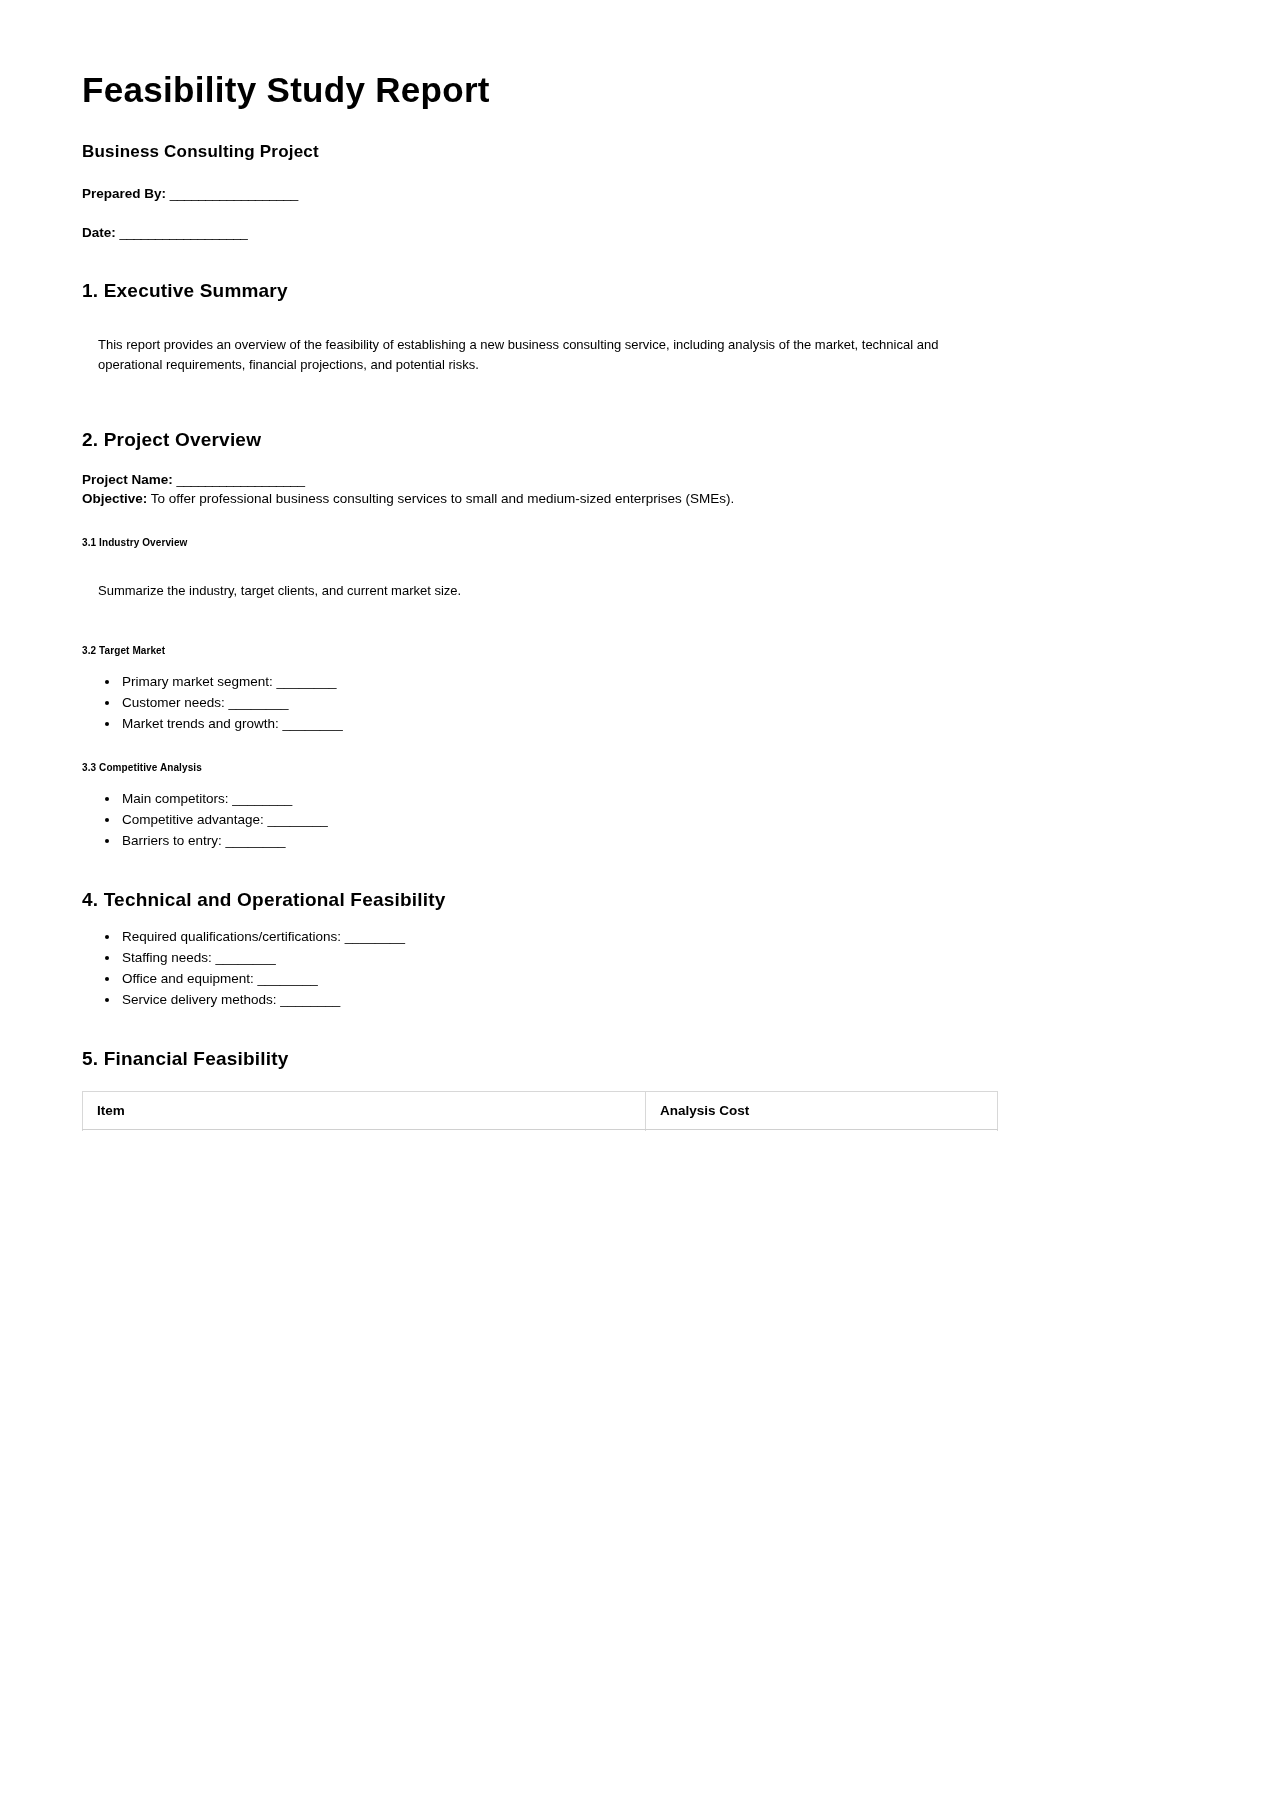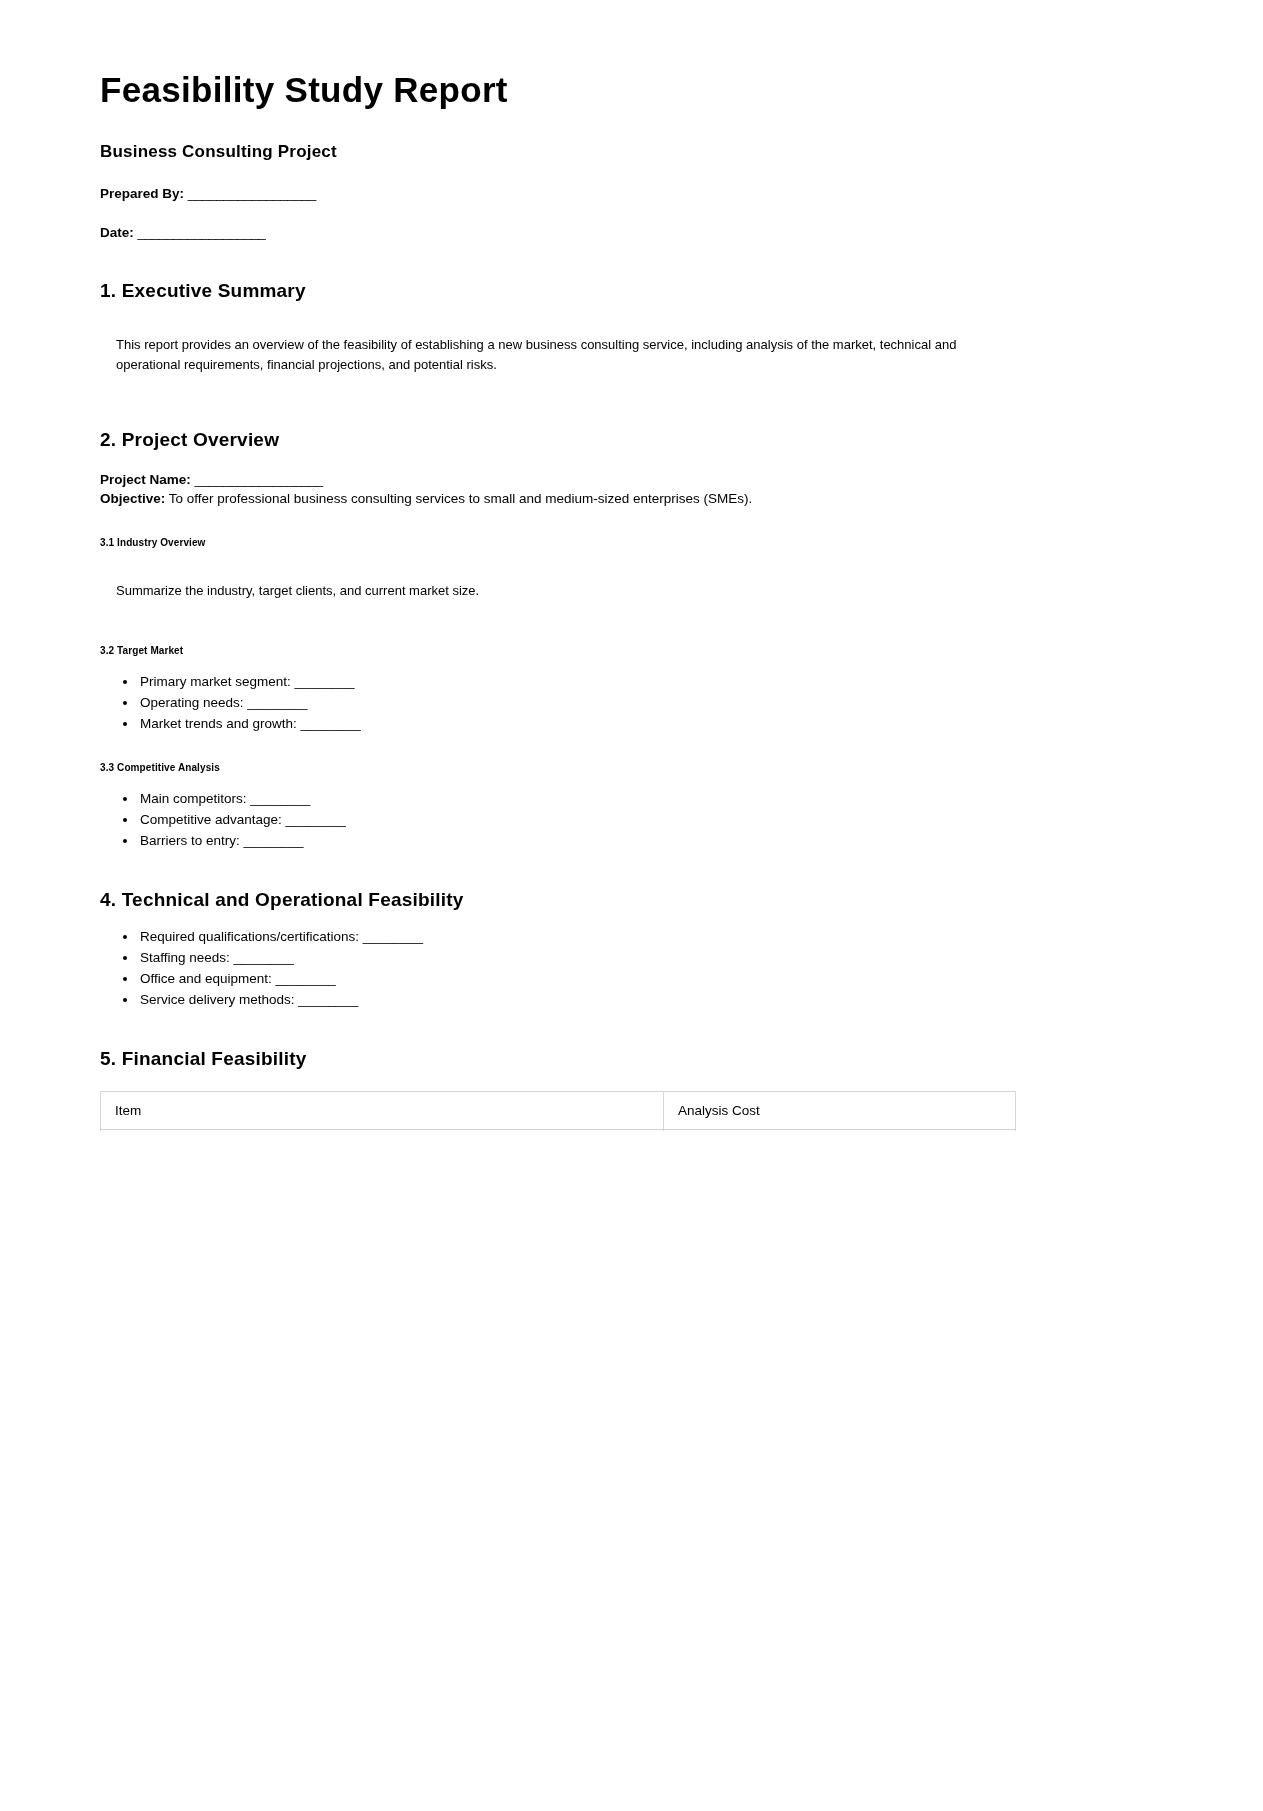--- a/index.html
+++ b/index.html
@@ -17,21 +17,21 @@
   }
   .page {
     position: relative;
     width: 1263px;
     height: 1811px;
     background: #ffffff;
     box-sizing: border-box;
   }
   .content {
     position: absolute;
-    left: 100px;
+    left: 82px;
     top: 0;
     width: 915px;
   }
   .doc-title {
     font-size: 35px;
     font-weight: bold;
     letter-spacing: 0.3px;
     margin: 0;
     padding-top: 70px;
     line-height: 1.15;
@@ -106,21 +106,21 @@
   }
   table.fin-table th,
   table.fin-table td {
     border: 1px solid #d8d8d8;
     text-align: left;
     font-size: 13.5px;
     padding: 11px 14px;
     vertical-align: middle;
   }
   table.fin-table th {
-    font-weight: normal;
+    font-weight: bold;
     border-bottom-color: #d0d0d0;
   }
   table.fin-table col.c1 { width: 563px; }
   table.fin-table col.c2 { width: 352px; }
   table.fin-table td .blank { letter-spacing: -0.4px; }
   .clip-mask {
     position: absolute;
     left: 0;
     top: 1131px;
     width: 1263px;
@@ -160,21 +160,21 @@
       <span class="lbl">Objective:</span><span> To offer professional business consulting services to small and medium-sized enterprises (SMEs).</span>
     </p>
 
 
     <h3 class="subsection">3.1 Industry Overview</h3>
     <p class="body-text">Summarize the industry, target clients, and current market size.</p>
 
     <h3 class="subsection">3.2 Target Market</h3>
     <ul class="bullets">
       <li>Primary market segment: ________</li>
-      <li>Operating needs: ________</li>
+      <li>Customer needs: ________</li>
       <li>Market trends and growth: ________</li>
     </ul>
 
     <h3 class="subsection">3.3 Competitive Analysis</h3>
     <ul class="bullets">
       <li>Main competitors: ________</li>
       <li>Competitive advantage: ________</li>
       <li>Barriers to entry: ________</li>
     </ul>
 

